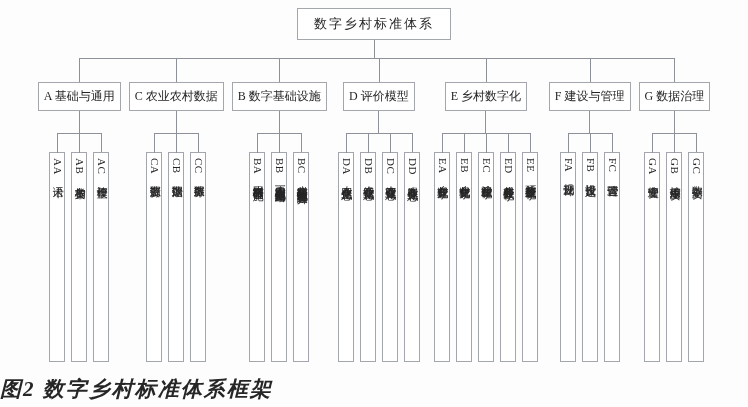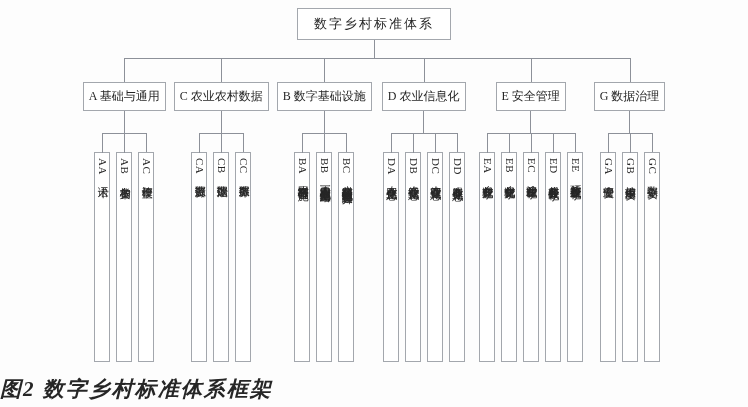--- a/index.html
+++ b/index.html
@@ -148,60 +148,75 @@
             <div class="cw">
               <div class="leaf box">BB 农业农村天空地一体化监测网络</div>
             </div>
             <div class="cw">
               <div class="leaf box">BC 农村公共基础设施数字化改造升级</div>
             </div>
           </div>
   </div>
 
   <div class="gw">
-    <div class="group-header box">D 农业信息化</div>
+    <div class="group-header box">D 评价模型</div>
     <div class="stub group-stub"></div>
     <div class="children">
             <div class="cw">
               <div class="leaf box">DA 农业生产信息化</div>
             </div>
             <div class="cw">
               <div class="leaf box">DB 农业经营信息化</div>
             </div>
             <div class="cw">
               <div class="leaf box">DC 农业管理信息化</div>
             </div>
             <div class="cw">
               <div class="leaf box">DD 农业服务信息化</div>
             </div>
           </div>
   </div>
 
   <div class="gw">
-    <div class="group-header box">E 安全管理</div>
+    <div class="group-header box">E 乡村数字化</div>
     <div class="stub group-stub"></div>
     <div class="children">
             <div class="cw">
               <div class="leaf box">EA 乡村产业数字化</div>
             </div>
             <div class="cw">
               <div class="leaf box">EB 乡村文化数字化</div>
             </div>
             <div class="cw">
               <div class="leaf box">EC 乡村治理数字化</div>
             </div>
             <div class="cw">
               <div class="leaf box">ED 乡村公共服务数字化</div>
             </div>
             <div class="cw">
               <div class="leaf box">EE 乡村环境监测数字化</div>
             </div>
           </div>
   </div>
 
+  <div class="gw">
+    <div class="group-header box">F 建设与管理</div>
+    <div class="stub group-stub"></div>
+    <div class="children">
+            <div class="cw">
+              <div class="leaf box">FA 规划设计</div>
+            </div>
+            <div class="cw">
+              <div class="leaf box">FB 投资建设</div>
+            </div>
+            <div class="cw">
+              <div class="leaf box">FC 运营管理</div>
+            </div>
+          </div>
+  </div>
 
   <div class="gw">
     <div class="group-header box">G 数据治理</div>
     <div class="stub group-stub"></div>
     <div class="children">
             <div class="cw">
               <div class="leaf box">GA 安全管理</div>
             </div>
             <div class="cw">
               <div class="leaf box">GB 技术应用安全</div>

